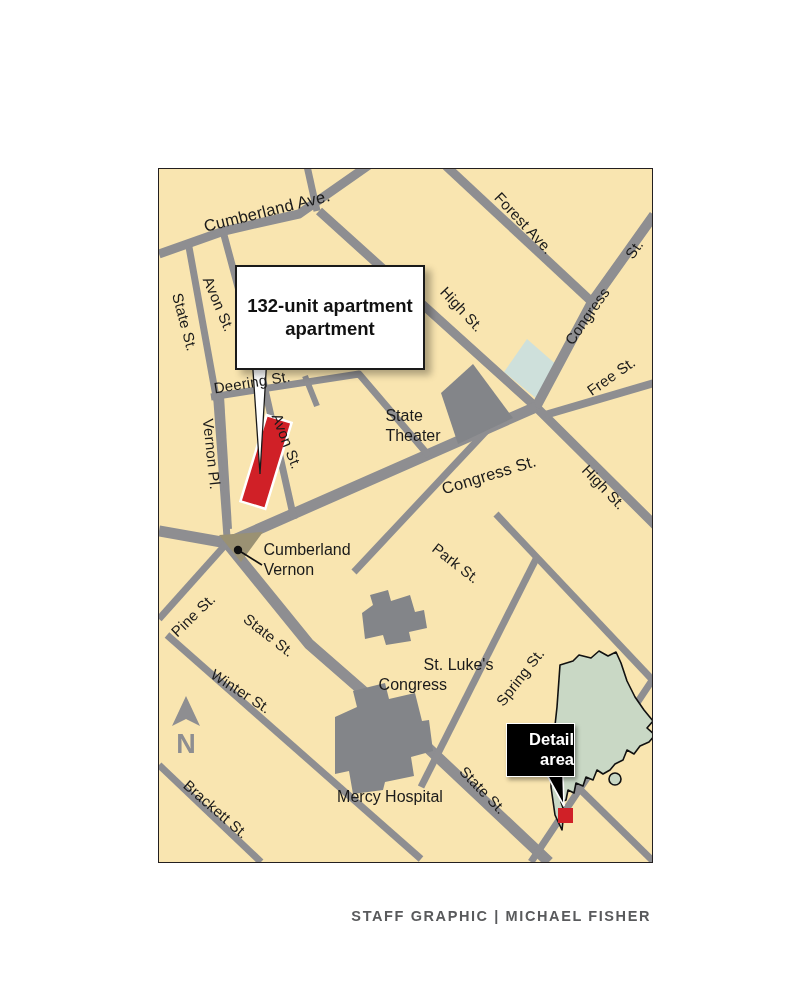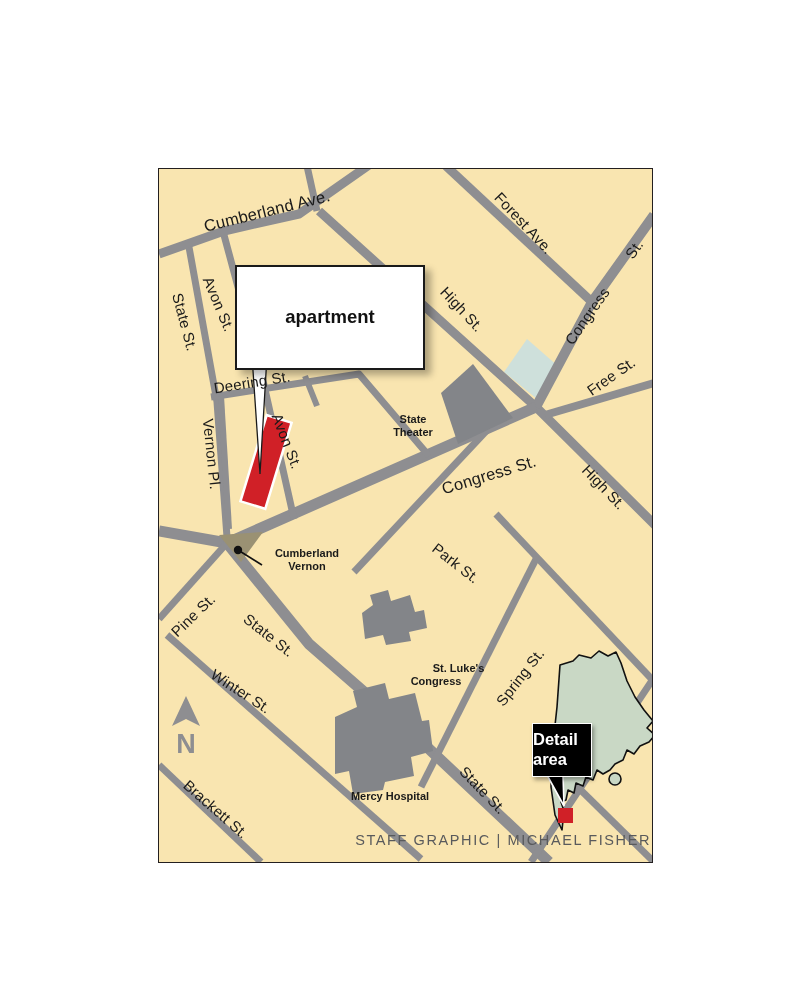--- a/index.html
+++ b/index.html
@@ -20,34 +20,34 @@
   .maine{fill:var(--inset_green);stroke:#111111;stroke-width:1.6px;stroke-linejoin:round;}
   .inset-red{fill:var(--site_red);}
   .inset-ptr{fill:#000000;stroke:#ffffff;stroke-width:1.6px;}
   .north{fill:var(--road);}
   .leader{stroke:#111111;stroke-width:1.6px;}
   .dot{fill:#111111;}
   
   .lbl{position:absolute;white-space:nowrap;color:var(--ink);font-size:15px;
        letter-spacing:.2px;transform-origin:center;}
   .lbl-lg{font-size:16.5px;}
-  .lbl-bold{position:absolute;color:var(--ink);font-weight:bold;font-size:11px;
-       line-height:1.22;text-align:center;white-space:nowrap;transform:translate(-50%,-50%);}
+  .lbl-bold{position:absolute;color:var(--ink);font-weight:normal;font-size:16px;
+       line-height:1.22;text-align:left;white-space:nowrap;transform:translate(-50%,-50%);}
   .north-n{position:absolute;color:var(--road);font-weight:bold;font-size:27px;
        transform:translate(-50%,-50%);}
   .callout{position:absolute;left:76px;top:96px;width:186px;height:101px;
        background:#ffffff;border:2px solid #1a1a1a;box-shadow:6px 5px 7px rgba(0,0,0,.30);
        display:flex;flex-direction:column;align-items:center;justify-content:center;
        text-align:center;font-weight:bold;font-size:18.5px;line-height:1.22;color:#111;}
-  .detail-box{position:absolute;left:347px;top:554px;width:60px;height:54px;
+  .detail-box{position:absolute;left:347px;top:554px;width:69px;height:54px;
        background:#000000;border:1.5px solid #ffffff;box-shadow:2px 3px 4px rgba(0,0,0,.35);
-       display:flex;flex-direction:column;align-items:flex-start;justify-content:center;
-       color:#ffffff;font-weight:bold;font-size:16.5px;line-height:1.2;box-sizing:border-box;margin-left:26px;}
-  .credit{position:absolute;top:832px;right:157px;color:var(--credit_gray);
-       font-size:14.5px;letter-spacing:1.6px;}
+       display:flex;flex-direction:column;align-items:flex-end;justify-content:center;
+       color:#ffffff;font-weight:bold;font-size:16.5px;line-height:1.2;box-sizing:border-box;}
+  .credit{position:absolute;top:908px;right:157px;color:var(--credit_gray);
+       font-size:14.5px;letter-spacing:1.6px;font-weight:bold;}
 </style>
 </head>
 <body>
 
 <div class="page">
   <div class="map">
 
     <svg width="493" height="693" viewBox="0 0 493 693">
 
       <polygon class="pond" points="368,170 400,198 378,230 345,203"></polygon>
@@ -133,20 +133,21 @@
       <span style="display:block;margin-left:45px;">St. Luke's</span>
       <span style="display:block;">Congress</span>
     </div>
     <div class="lbl-bold" style="left:231px;top:628px;">
       <span style="display:block;">Mercy Hospital</span>
     </div>
 
     <div class="north-n" style="left:27px;top:575px;">N</div>
 
     <div class="callout">
+      <span>132-unit apartment</span>
       <span>apartment</span>
     </div>
 
     <div class="detail-box">
       <span>Detail</span>
       <span>area</span>
     </div>
   </div>
 
   <div class="credit">STAFF GRAPHIC | MICHAEL FISHER</div>

